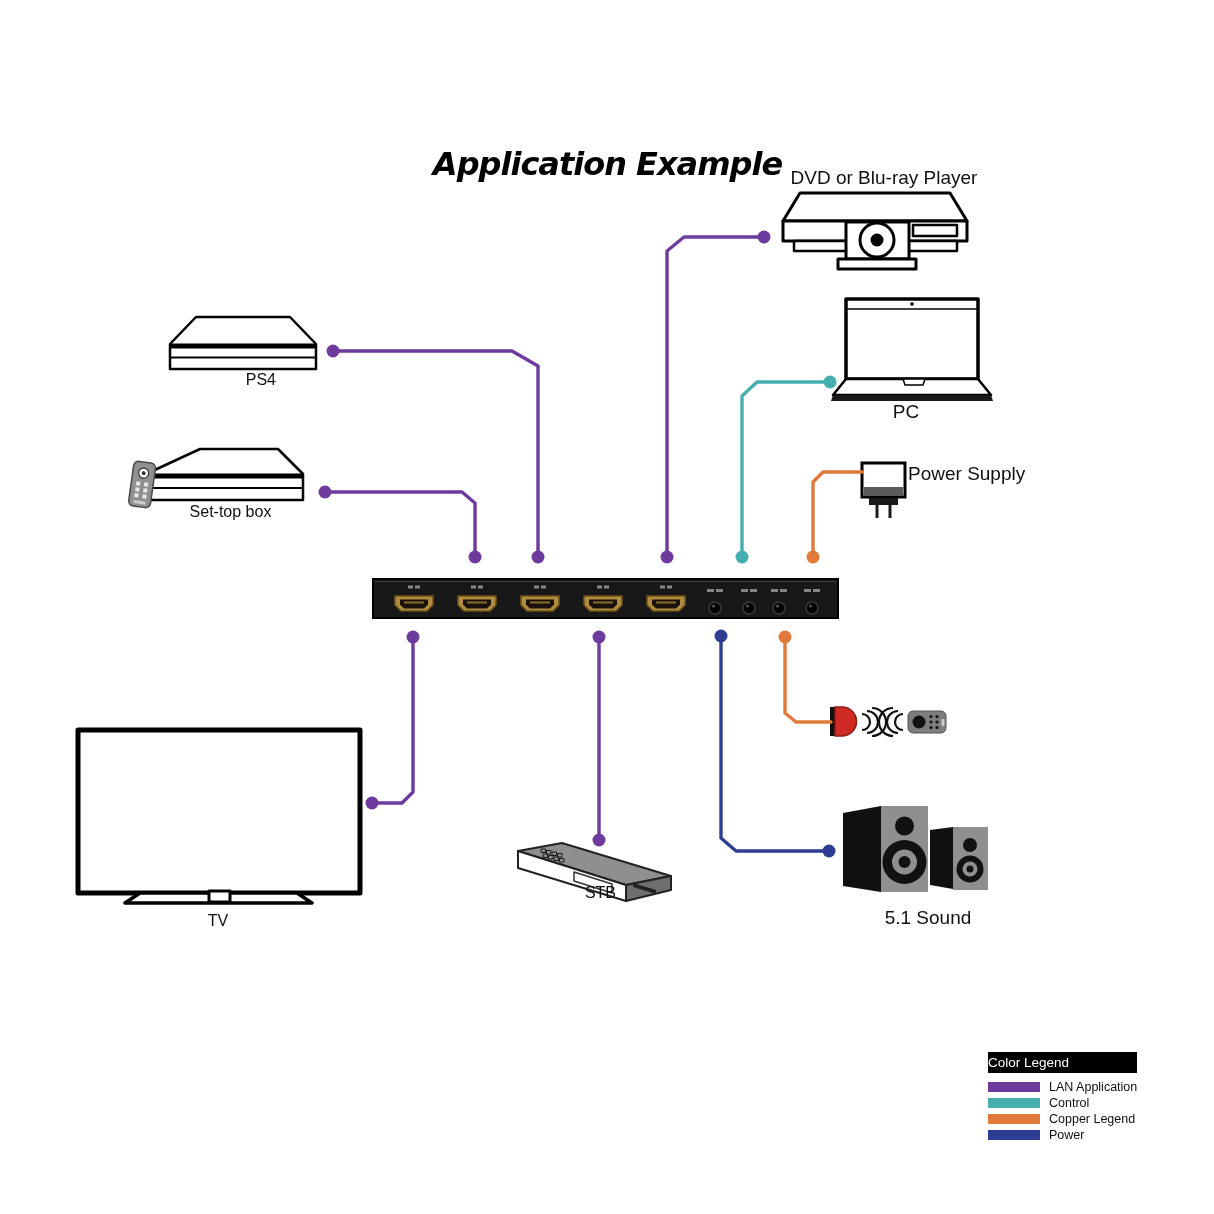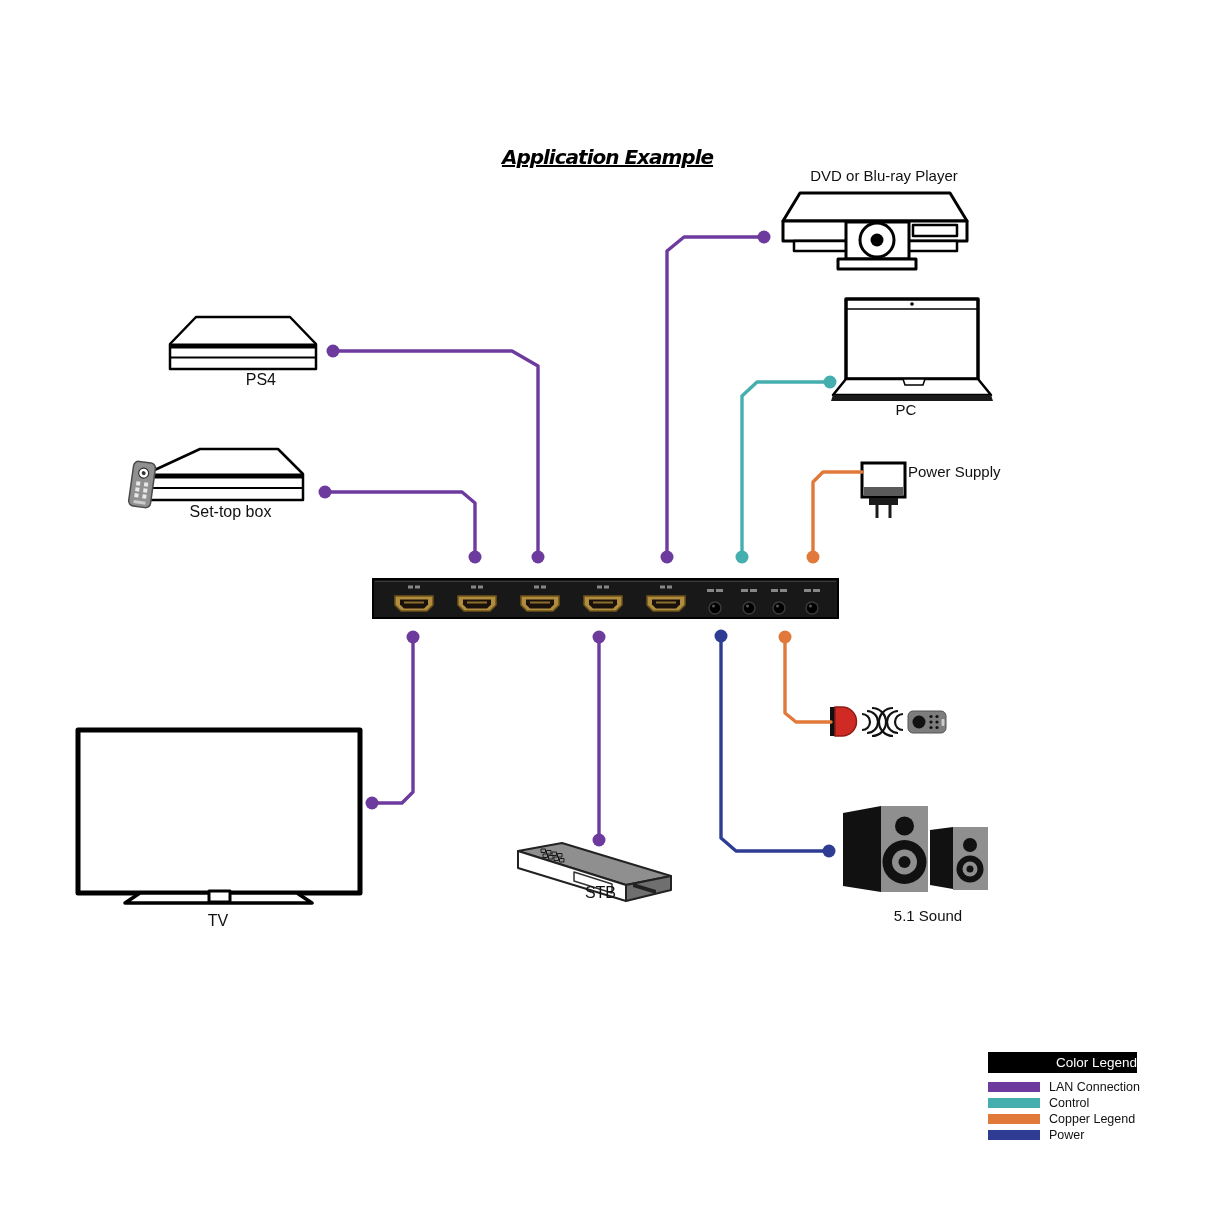--- a/index.html
+++ b/index.html
@@ -1,27 +1,27 @@
 <!DOCTYPE html>
 <html><head>
 <meta charset="utf-8">
 <style>
   html,body{margin:0;padding:0;background:#fff;}
   .canvas{position:relative;width:1214px;height:1214px;background:#ffffff;overflow:hidden;
           font-family:"Liberation Sans",sans-serif;color:#1a1a1a;}
   .abs{position:absolute;}
   .title{font-family:"DejaVu Sans",sans-serif;font-weight:bold;font-size:41px;letter-spacing:-1px;text-align:center;color:#000;}
-  .subtitle{font-family:"DejaVu Sans",sans-serif;font-weight:bold;font-style:italic;font-size:20px;letter-spacing:-1px;text-align:center;color:#000;text-decoration:underline;}
-  .dev-label{font-size:15px;text-align:center;color:#111;}
+  .subtitle{font-family:"DejaVu Sans",sans-serif;font-weight:bold;font-style:italic;font-size:32px;letter-spacing:-1px;text-align:center;color:#000;}
+  .dev-label{font-size:19px;text-align:center;color:#111;}
   .dev-label.lg{font-size:16px;}
   svg.layer{position:absolute;left:0;top:0;}
   
   .legend{position:absolute;left:988px;top:1052px;width:170px;}
   .legend-header{width:149px;height:21px;background:#000;color:#fff;font-size:13.5px;
-                 text-align:right;line-height:21px;margin-bottom:8px;}
+                 text-align:left;line-height:21px;margin-bottom:8px;}
   .legend-row{display:flex;align-items:center;margin-bottom:5px;height:11px;}
   .legend-swatch{width:52px;height:10px;flex:0 0 52px;}
   .legend-label{margin-left:9px;font-size:12.5px;color:#111;white-space:nowrap;}
 </style>
 </head>
 <body>
 
 <div class="canvas">
 
   <svg class="layer" width="1214" height="1214" viewBox="0 0 1214 1214">
@@ -247,21 +247,21 @@
   <div class="abs dev-label" style="left:866px;top:401px;width:80px;text-align:center;">PC</div>
   <div class="abs dev-label" style="left:908px;top:463px;width:140px;text-align:left;">Power Supply</div>
   <div class="abs dev-label lg" style="left:168px;top:912px;width:100px;">TV</div>
   <div class="abs dev-label lg" style="left:520px;top:884px;width:96px;text-align:right;">STB</div>
   <div class="abs dev-label" style="left:876px;top:907px;width:104px;">5.1 Sound</div>
 
   <div class="legend">
     <div class="legend-header">Color Legend</div>
     <div class="legend-row">
       <div class="legend-swatch" style="background: rgb(109, 58, 158);"></div>
-      <div class="legend-label">LAN Connection</div>
+      <div class="legend-label">LAN Application</div>
     </div>
     <div class="legend-row">
       <div class="legend-swatch" style="background: rgb(69, 174, 174);"></div>
       <div class="legend-label">Control</div>
     </div>
     <div class="legend-row">
       <div class="legend-swatch" style="background: rgb(224, 121, 58);"></div>
       <div class="legend-label">Copper Legend</div>
     </div>
     <div class="legend-row">

